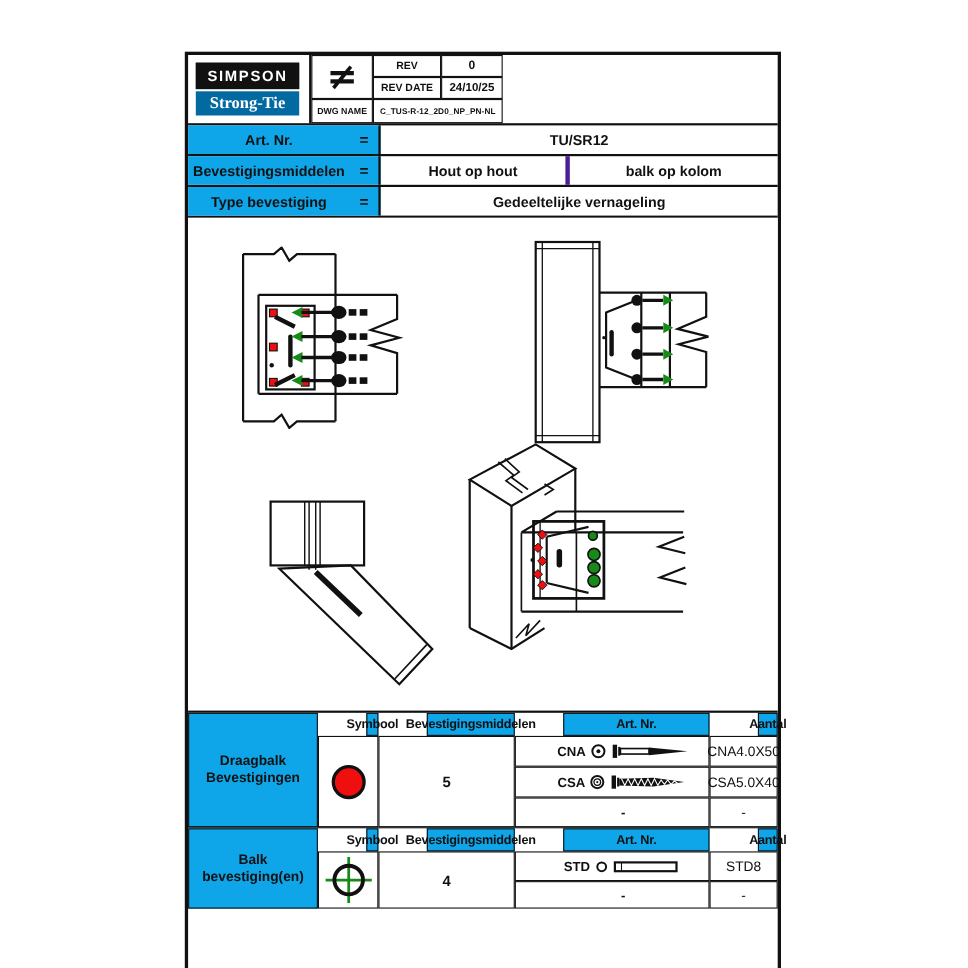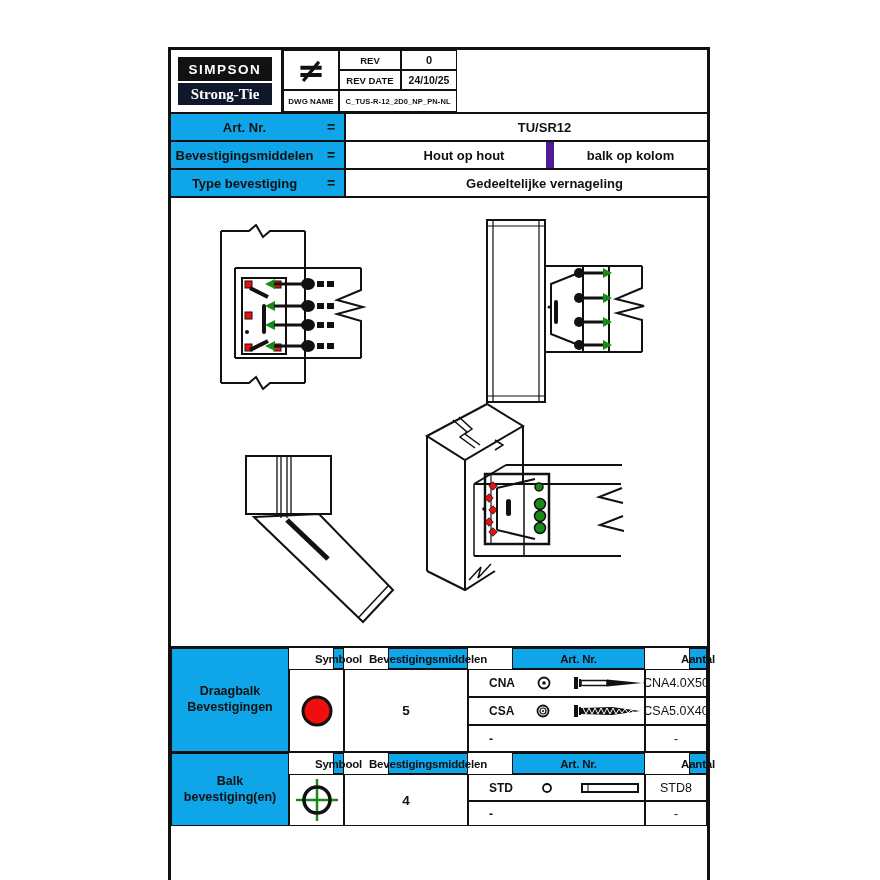--- a/index.html
+++ b/index.html
@@ -4,61 +4,61 @@
 <style>
   * { margin:0; padding:0; box-sizing:border-box; }
   html,body { width:880px; height:880px; background:#ffffff; font-family:"Liberation Sans", sans-serif; color:#111; }
   .page { position:relative; width:880px; height:880px; background:#fff; overflow:hidden; }
   .doc { position:absolute; left:168px; top:47px; width:542px; height:863px; border:3px solid #111; background:#fff; }
 
   
   .title-block { height:64px; border-bottom:2.5px solid #111; display:flex; }
   .logo-wrap { width:110px; display:flex; flex-direction:column; justify-content:center; gap:2px; padding-left:7px; }
   .logo-top { width:94px; background:#111; color:#fff; font-weight:bold; font-size:13.5px; letter-spacing:1.5px; text-align:center; padding:4px 0 3px; border:1.5px solid #111; }
-  .logo-bottom { width:94px; background:#0f172a; color:#fff; font-family:"Liberation Serif", serif; font-weight:bold; font-size:15px; text-align:center; padding:3px 0 2px; }
+  .logo-bottom { width:94px; background:#0369a1; color:#fff; font-family:"Liberation Serif", serif; font-weight:bold; font-size:15px; text-align:center; padding:3px 0 2px; }
   .title-cell { flex:1; display:flex; align-items:center; justify-content:center; }
   .title-text { font-weight:bold; font-size:25px; letter-spacing:0.2px; border-bottom:3px solid #111; padding:0 8px 3px; white-space:nowrap; }
   .rev-block { width:176px; border-left:2.5px solid #111; display:grid; grid-template-columns:56px 62px 1fr; grid-template-rows:20px 20px 1fr; }
   .rc { border:1.2px solid #111; display:flex; align-items:center; justify-content:center; font-weight:bold; }
   .sym-cell { grid-column:1; grid-row:1/3; font-family:"DejaVu Sans", sans-serif; font-size:34px; font-weight:bold; line-height:1; }
   .rev-label { font-size:9.5px; }
   .rev-val { font-size:11px; }
   .dwg-label { grid-column:1; grid-row:3; font-size:8px; }
   .dwg-val { grid-column:2/4; grid-row:3; font-size:7.5px; letter-spacing:0.1px; }
 
   
   .info-row { height:28px; border-bottom:2.5px solid #111; display:flex; }
   .info-label { width:175px; background:#8c8c8c; border-right:2.5px solid #111; display:flex; align-items:center; }
   .info-label .lbl { flex:1; text-align:center; font-weight:bold; font-size:13px; }
   .info-label .eq { width:26px; text-align:center; font-weight:bold; font-size:14px; }
-  .info-vals { flex:1; display:flex;margin-left:36px; }
+  .info-vals { flex:1; display:flex; }
   .vcell { display:flex; align-items:center; justify-content:center; font-weight:bold; font-size:13px; }
   .v-full { flex:1; }
-  .v-a { width:172px; border-right:8px solid #4c1d95;text-align:right; }
+  .v-a { width:172px; border-right:4px solid #4c1d95;text-align:right; }
   .v-b { flex:1; }
 
   
   .drawing-area { height:450px; border-bottom:2.5px solid #111; position:relative; background:#fff; }
   .drawing-area svg { position:absolute; }
   .ln { stroke:#111; fill:none; }
 
   
   .ftable { display:grid; grid-template-columns:118px 55px 124px 177px 62px; }
   .t1 { grid-template-rows:21px 28px 28px 27px; height:105px; border-bottom:1px solid #111; }
   .t2 { grid-template-rows:21px 27px 25px; height:74px; }
   .c { border:1.2px solid #111; display:flex; align-items:center; justify-content:center; min-width:0; }
   .gray { background:#0ea5e9; }
   .hcell { font-weight:bold; font-size:11.5px; letter-spacing:-0.2px;margin-left:44px; }
   .group { flex-direction:column; font-weight:bold; font-size:12.5px; line-height:1.25; }
   .g-span4 { grid-row:1/5; }
   .g-span3 { grid-row:1/4; }
   .sym-span3 { grid-row:2/5; }
   .sym-span2 { grid-row:2/4; }
   .amt { font-weight:bold; font-size:13.5px; }
-  .fastcell { justify-content:space-between; gap:4px; padding-left:20px; }
+  .fastcell { justify-content:center; gap:4px; padding-left:20px; }
   .fcode { font-weight:bold; font-size:12px; }
   .artcell { font-weight:normal; font-size:12.5px; }
 </style>
 </head>
 <body>
 
 <div class="page">
 <div class="doc">
 
   <div class="title-block">

